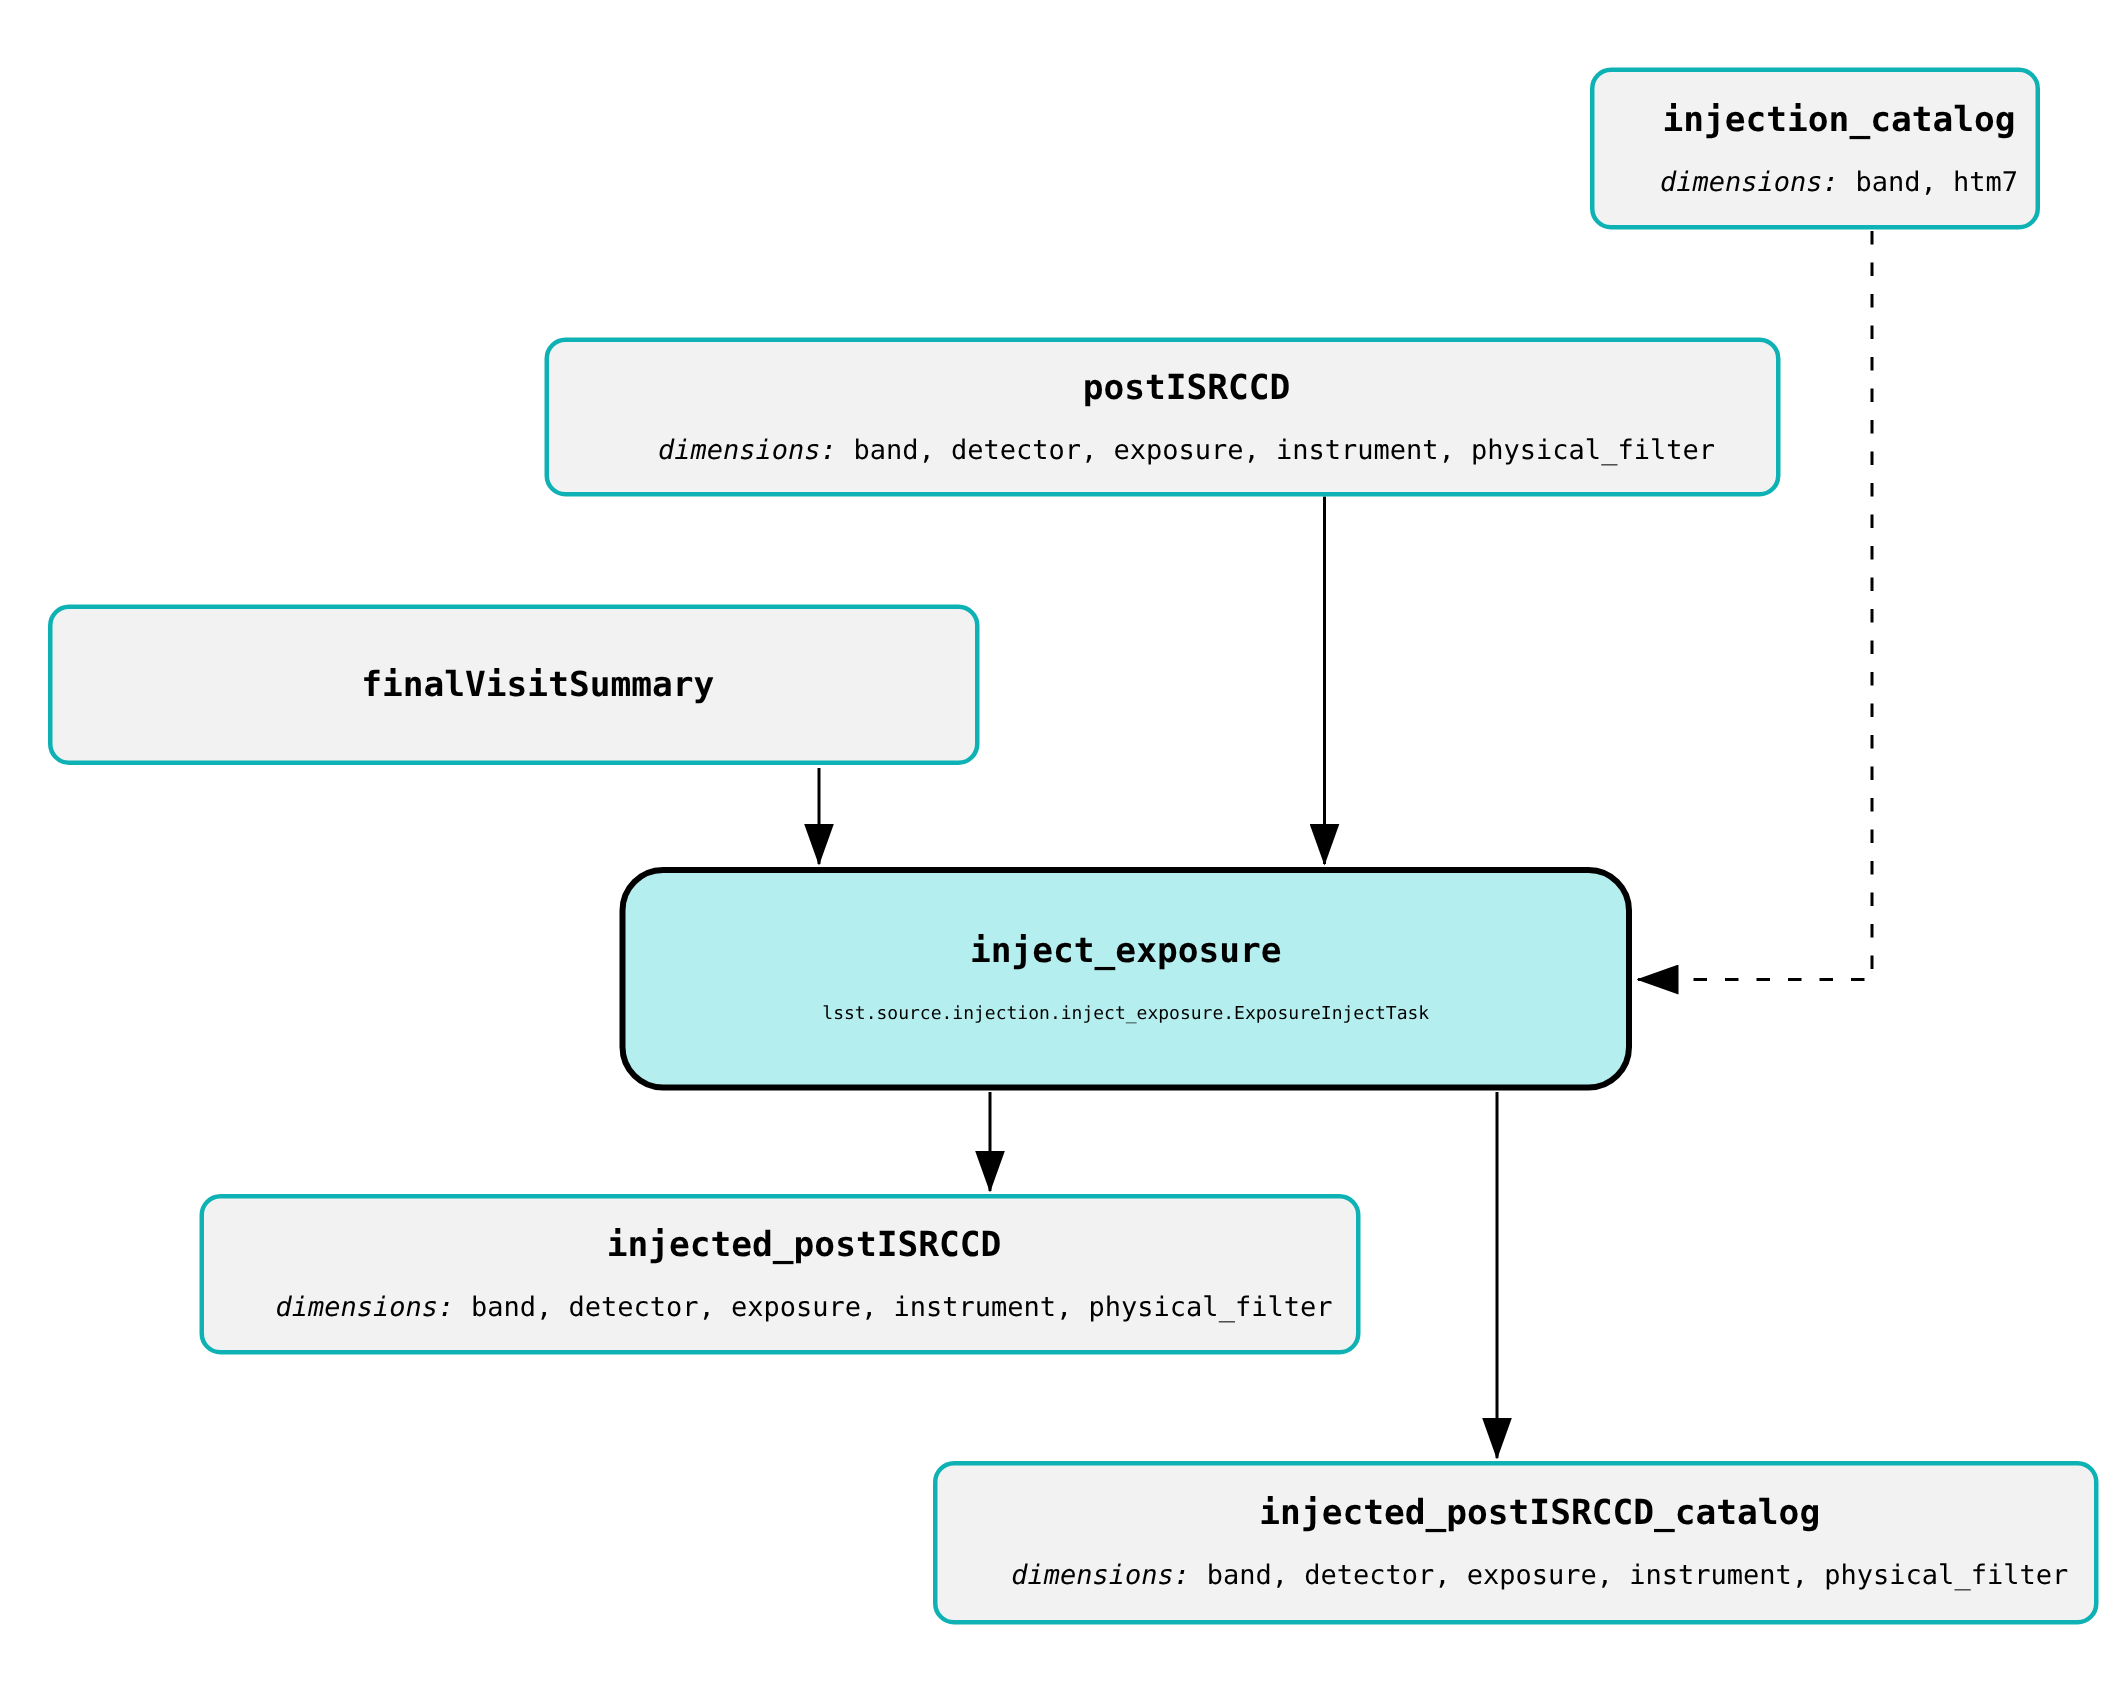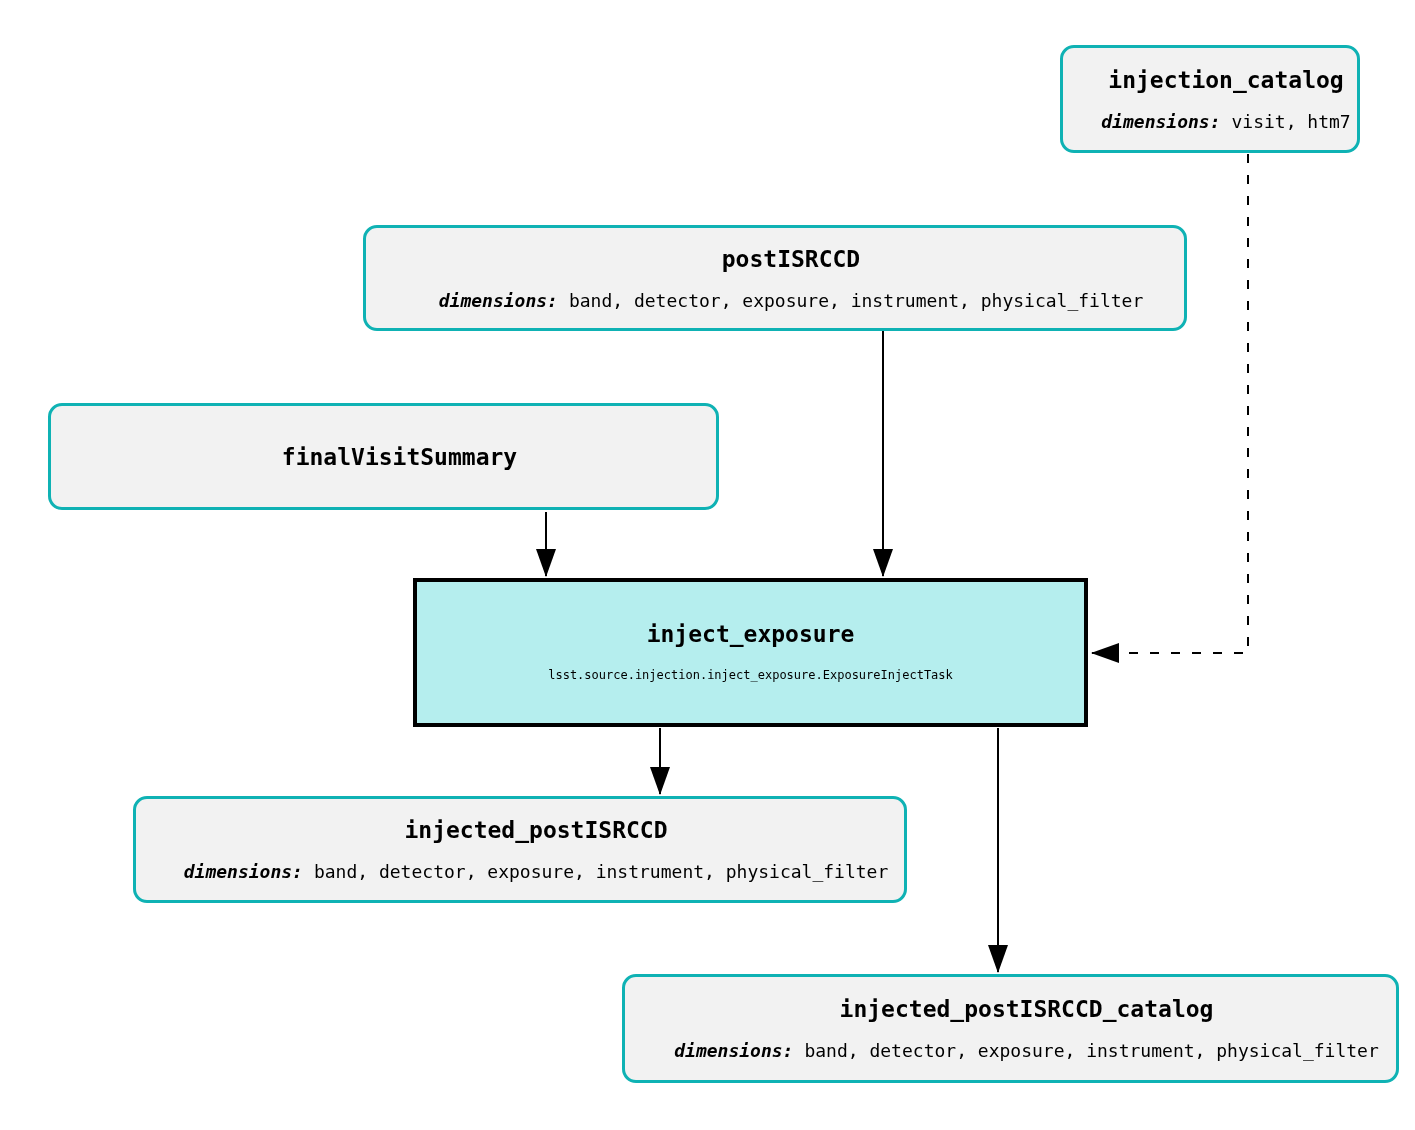--- a/index.html
+++ b/index.html
@@ -32,20 +32,21 @@
     stroke-dasharray: 9 12;
   }
   .node {
     position: absolute;
     box-sizing: border-box;
     display: flex;
     flex-direction: column;
     justify-content: center;
     align-items: center;
     text-align: center;
+    border-radius: 29px;
   }
   .node.dataset {
     background: var(--dataset_fill, #f2f2f2);
     border: 3px solid var(--dataset_border, #0fb2b4);
     border-radius: 14px;
     gap: 17px;
     padding-left: 32px;
   }
   .node.task {
     background: var(--task_fill, #b5eeee);
@@ -64,27 +65,26 @@
     white-space: nowrap;
   }
   .node .dims {
     font-size: 18px;
     line-height: 22px;
     white-space: nowrap;
   }
   .node .dims .dlabel {
     font-style: italic;
     margin-right: 11px;
-    font-weight: bold;
   }
 
   
   #n-injection-catalog          { left: 1060px; top: 45px;  width: 300px; height: 108px; }
   #n-postisrccd                 { left: 363px;  top: 225px; width: 824px; height: 106px; }
-  #n-finalvisitsummary          { left: 48px;   top: 403px; width: 671px; height: 107px; }
+  #n-finalvisitsummary          { left: 32px;   top: 403px; width: 621px; height: 107px; }
   #n-inject-exposure            { left: 413px;  top: 578px; width: 675px; height: 149px; }
   #n-injected-postisrccd        { left: 133px;  top: 796px; width: 774px; height: 107px; }
   #n-injected-postisrccd-catalog{ left: 593px;  top: 974px; width: 777px; height: 109px; margin-left: 29px; }
 </style>
 </head>
 <body>
 
 <div class="canvas">
 
   <svg class="edges" viewBox="0 0 1415 1130" xmlns="http://www.w3.org/2000/svg">
@@ -96,21 +96,21 @@
     <path class="edge" d="M546,512 L546,576" marker-end="url(#arrowhead)"></path>
     <path class="edge" d="M883,331 L883,576" marker-end="url(#arrowhead)"></path>
     <path class="edge dashed" d="M1248,154 L1248,653 L1092,653" marker-end="url(#arrowhead)"></path>
     <path class="edge" d="M660,728 L660,794" marker-end="url(#arrowhead)"></path>
     <path class="edge" d="M998,728 L998,972" marker-end="url(#arrowhead)"></path>
   </svg>
 
   <div class="node dataset" id="n-injection-catalog">
     <div class="title">injection_catalog</div>
     <div class="dims">
-      <span class="dlabel">dimensions:</span><span>visit, htm7</span>
+      <span class="dlabel">dimensions:</span><span>band, htm7</span>
     </div>
   </div>
 
   <div class="node dataset" id="n-postisrccd">
     <div class="title">postISRCCD</div>
     <div class="dims">
       <span class="dlabel">dimensions:</span><span>band, detector, exposure, instrument, physical_filter</span>
     </div>
   </div>
 

